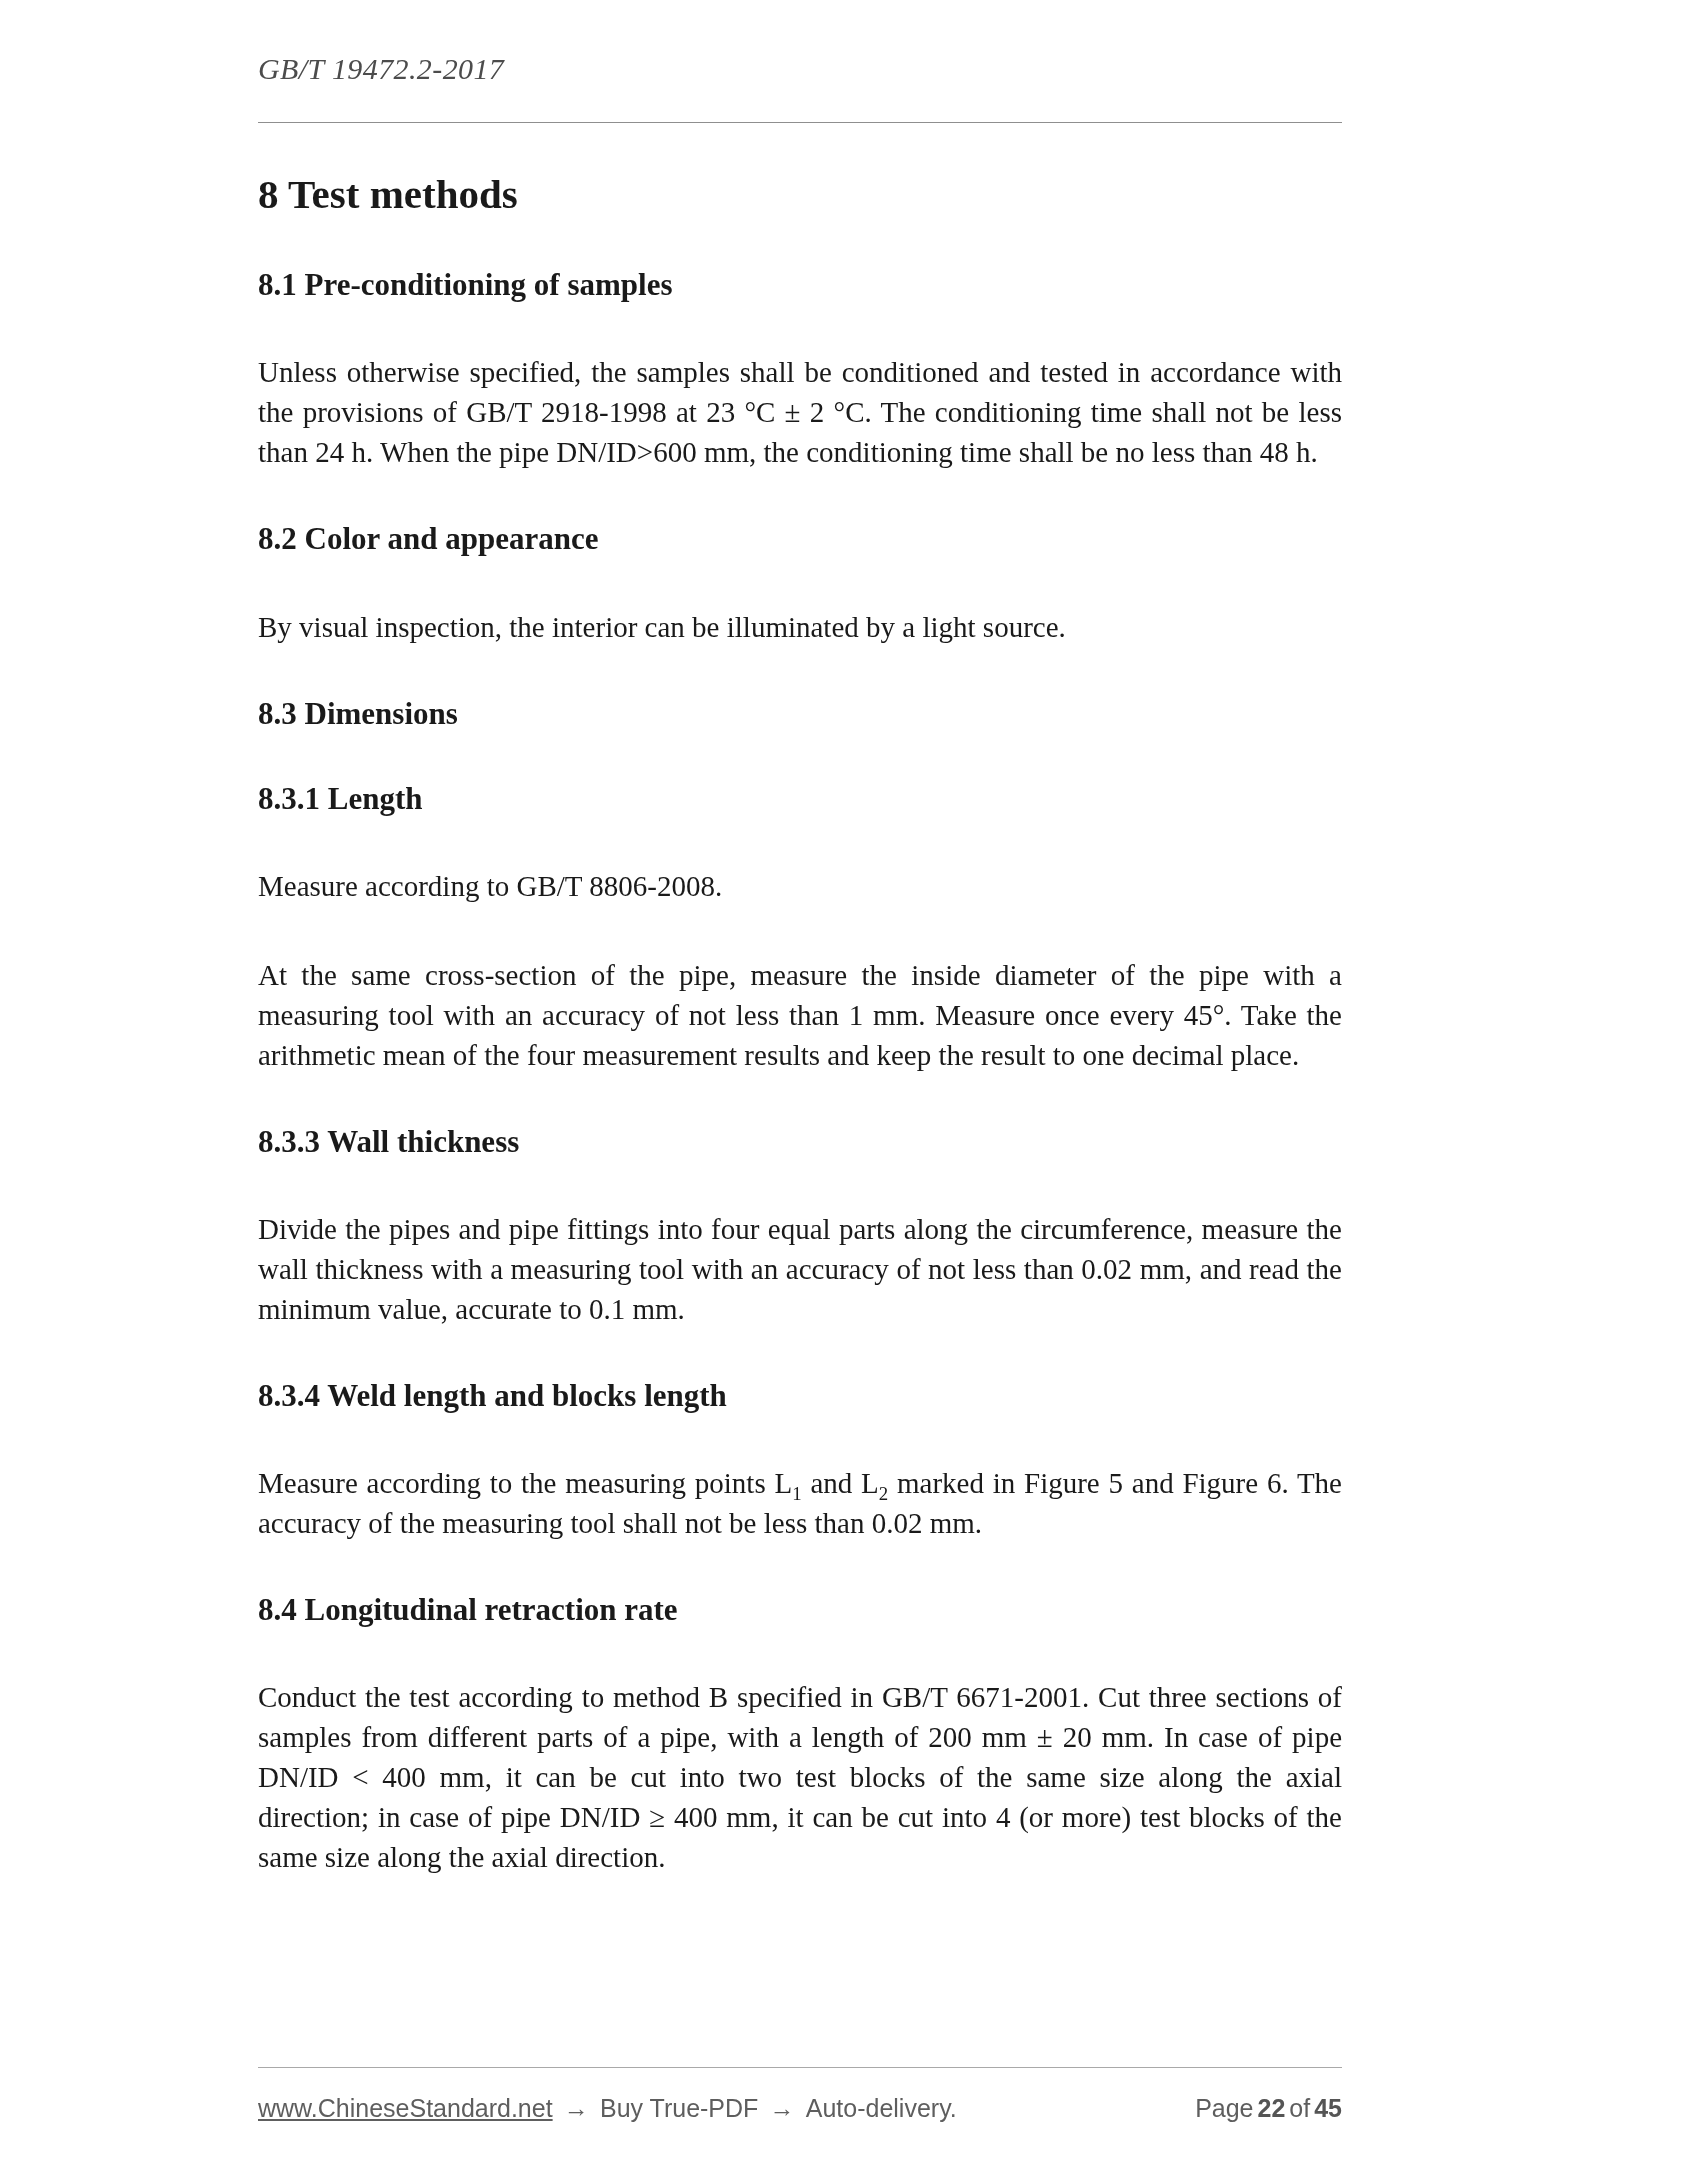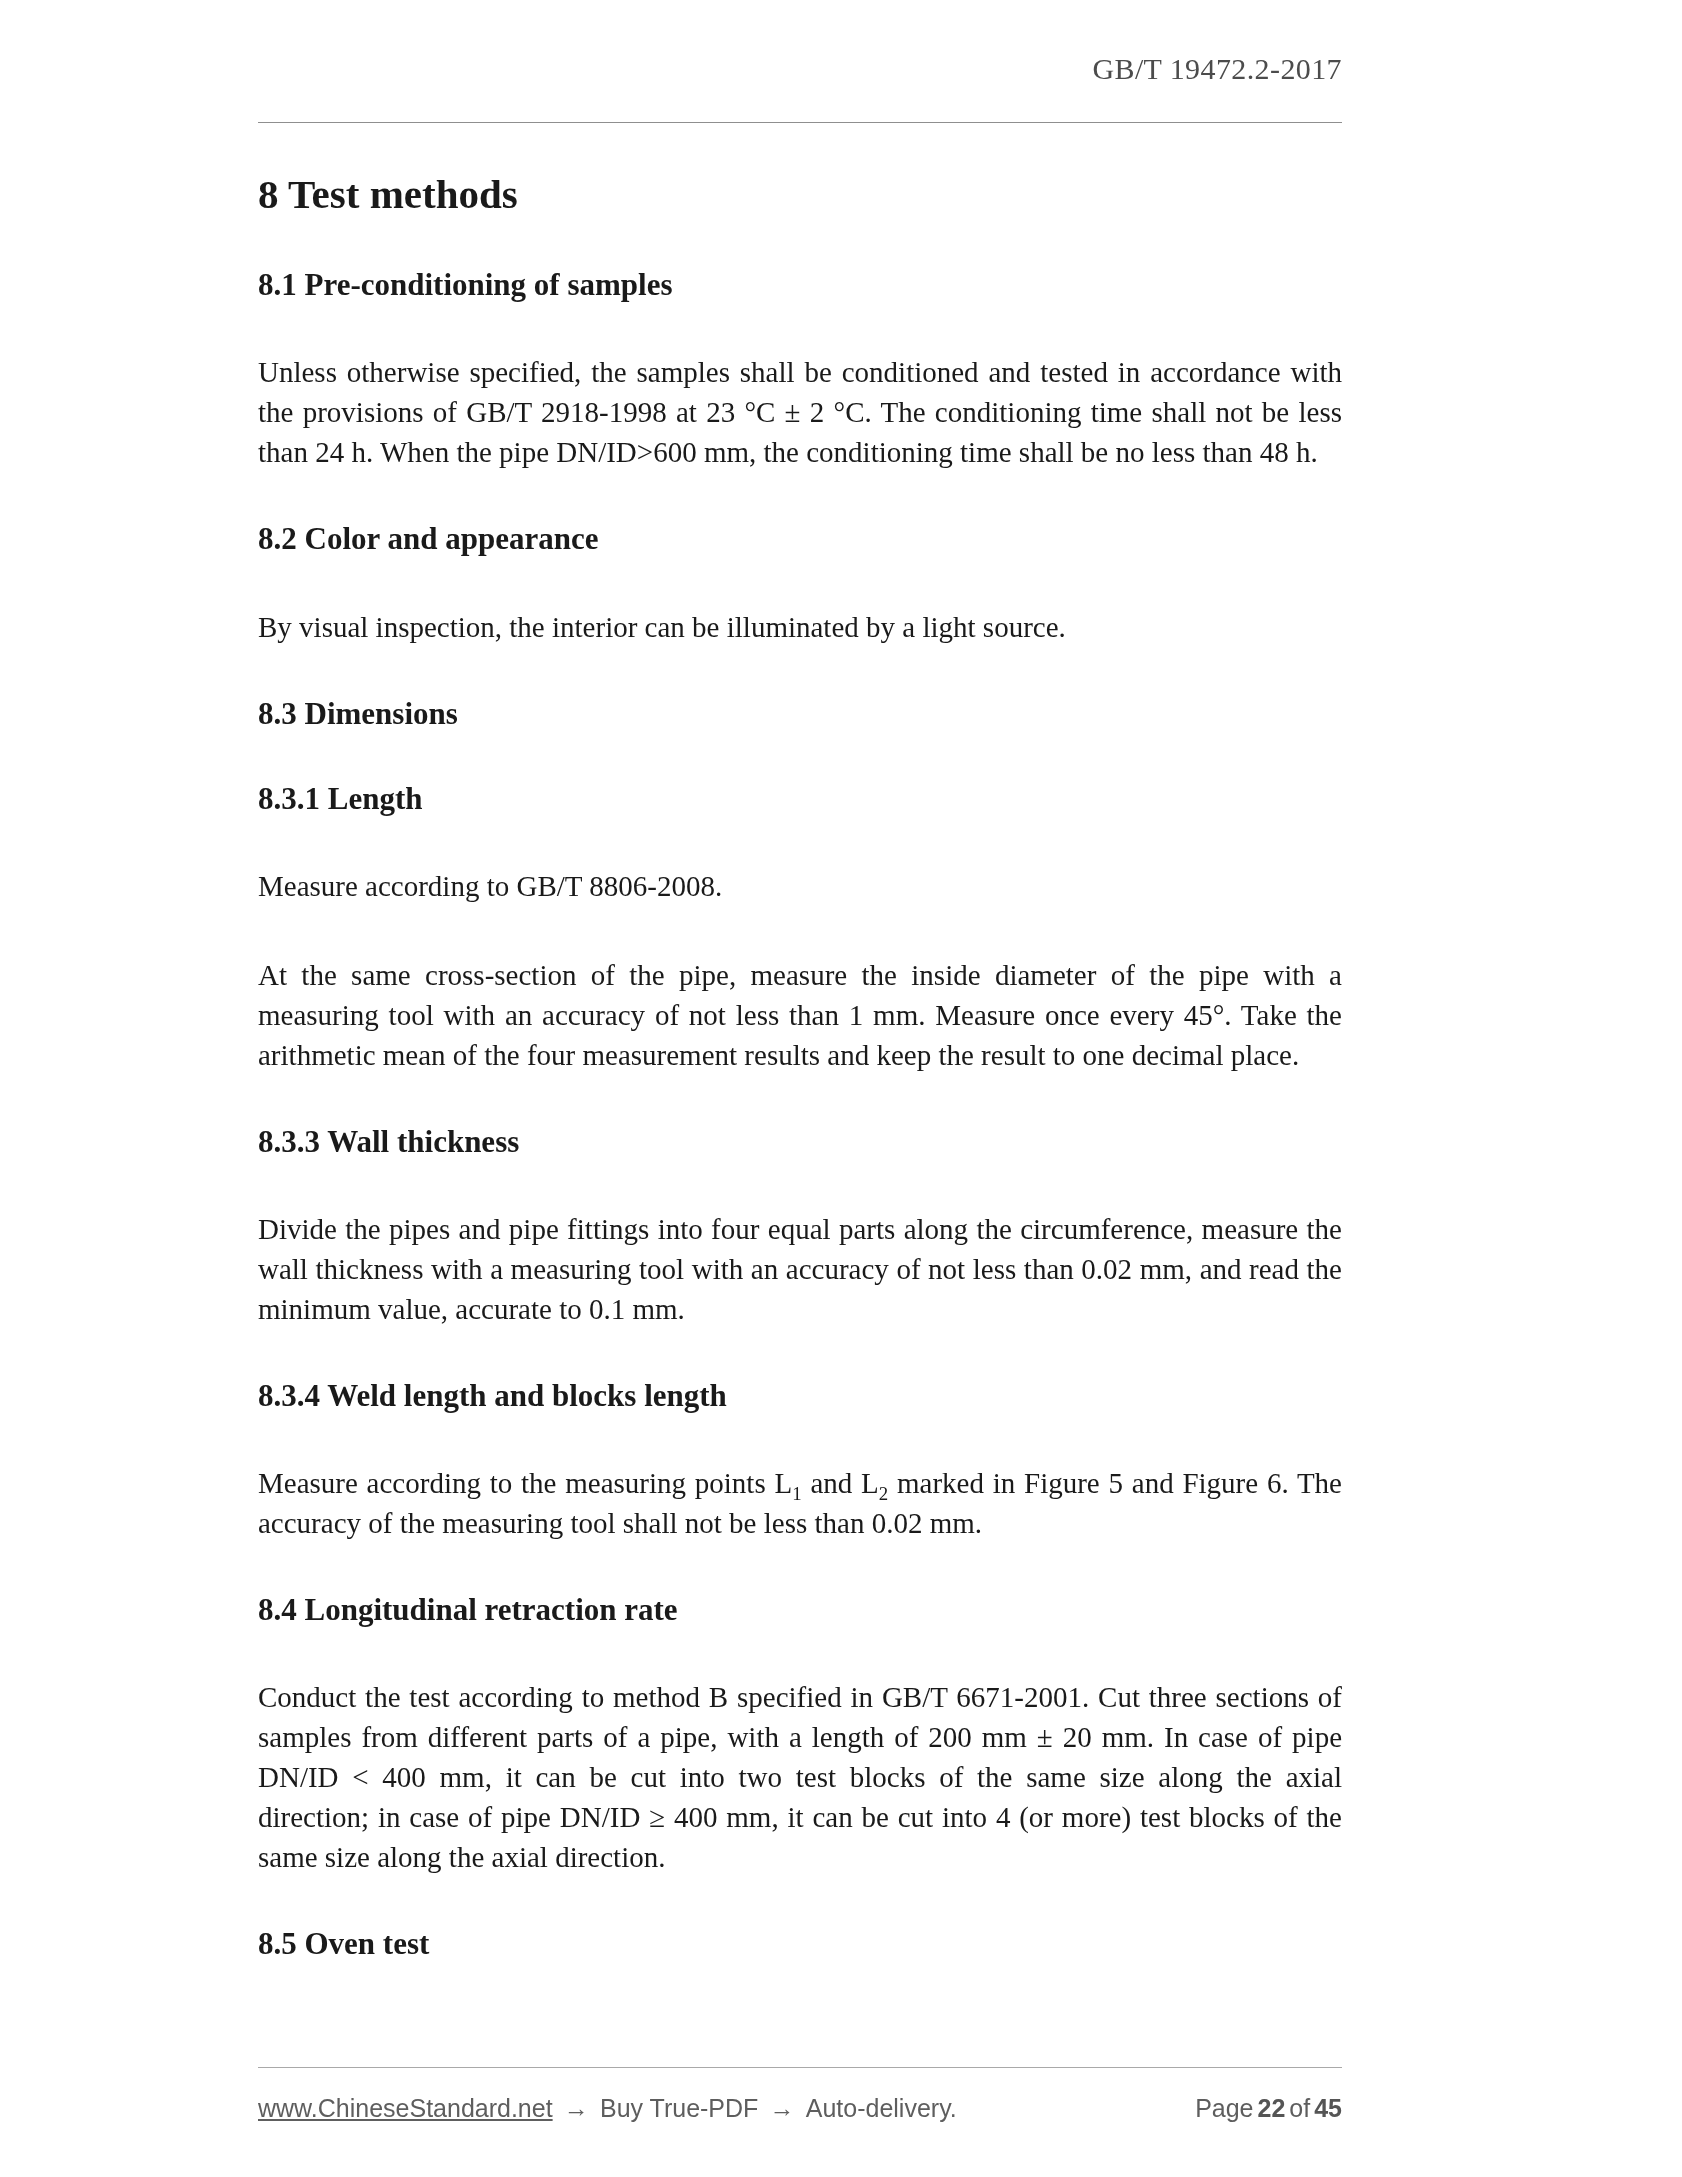--- a/index.html
+++ b/index.html
@@ -12,24 +12,25 @@
     font-family: "Liberation Serif", serif;
     color: #1a1a1a;
   }
   .content {
     position: absolute;
     left: 258px;
     top: 52px;
     width: 1084px;
   }
   .doc-header {
-    text-align: right;
+    text-align: left;
     font-size: 30px;
     color: #4c4c4c;
     letter-spacing: 0.4px;
+    font-style: italic;
   }
   .header-rule {
     border: none;
     border-top: 1.7px solid #8f8f8f;
     margin: 36px 0 0 0;
   }
   h1.doc-title {
     font-size: 41px;
     font-weight: bold;
     margin: 48px 0 0 0;
@@ -119,21 +120,20 @@
 
   <h2 class="sec-heading">8.3.3 Wall thickness</h2>
   <p class="body-para">Divide the pipes and pipe fittings into four equal parts along the circumference, measure the wall thickness with a measuring tool with an accuracy of not less than 0.02 mm, and read the minimum value, accurate to 0.1 mm.</p>
 
   <h2 class="sec-heading">8.3.4 Weld length and blocks length</h2>
   <p class="body-para"><span>Measure according to the measuring points L</span><sub>1</sub><span> and L</span><sub>2</sub><span> marked in Figure 5 and Figure 6. The accuracy of the measuring tool shall not be less than 0.02 mm.</span></p>
 
   <h2 class="sec-heading">8.4 Longitudinal retraction rate</h2>
   <p class="body-para">Conduct the test according to method B specified in GB/T 6671-2001. Cut three sections of samples from different parts of a pipe, with a length of 200 mm ± 20 mm. In case of pipe DN/ID &lt; 400 mm, it can be cut into two test blocks of the same size along the axial direction; in case of pipe DN/ID ≥ 400 mm, it can be cut into 4 (or more) test blocks of the same size along the axial direction.</p>
 
-  <h2 class="sec-heading">8.5 Oven test</h2>
 </div>
 
 <div class="page-footer">
   <hr class="footer-rule">
   <div class="footer-row">
     <div class="footer-left">
       <a class="site-link">www.ChineseStandard.net</a>
       <span>→</span>
       <span>Buy True-PDF</span>
       <span>→</span>

